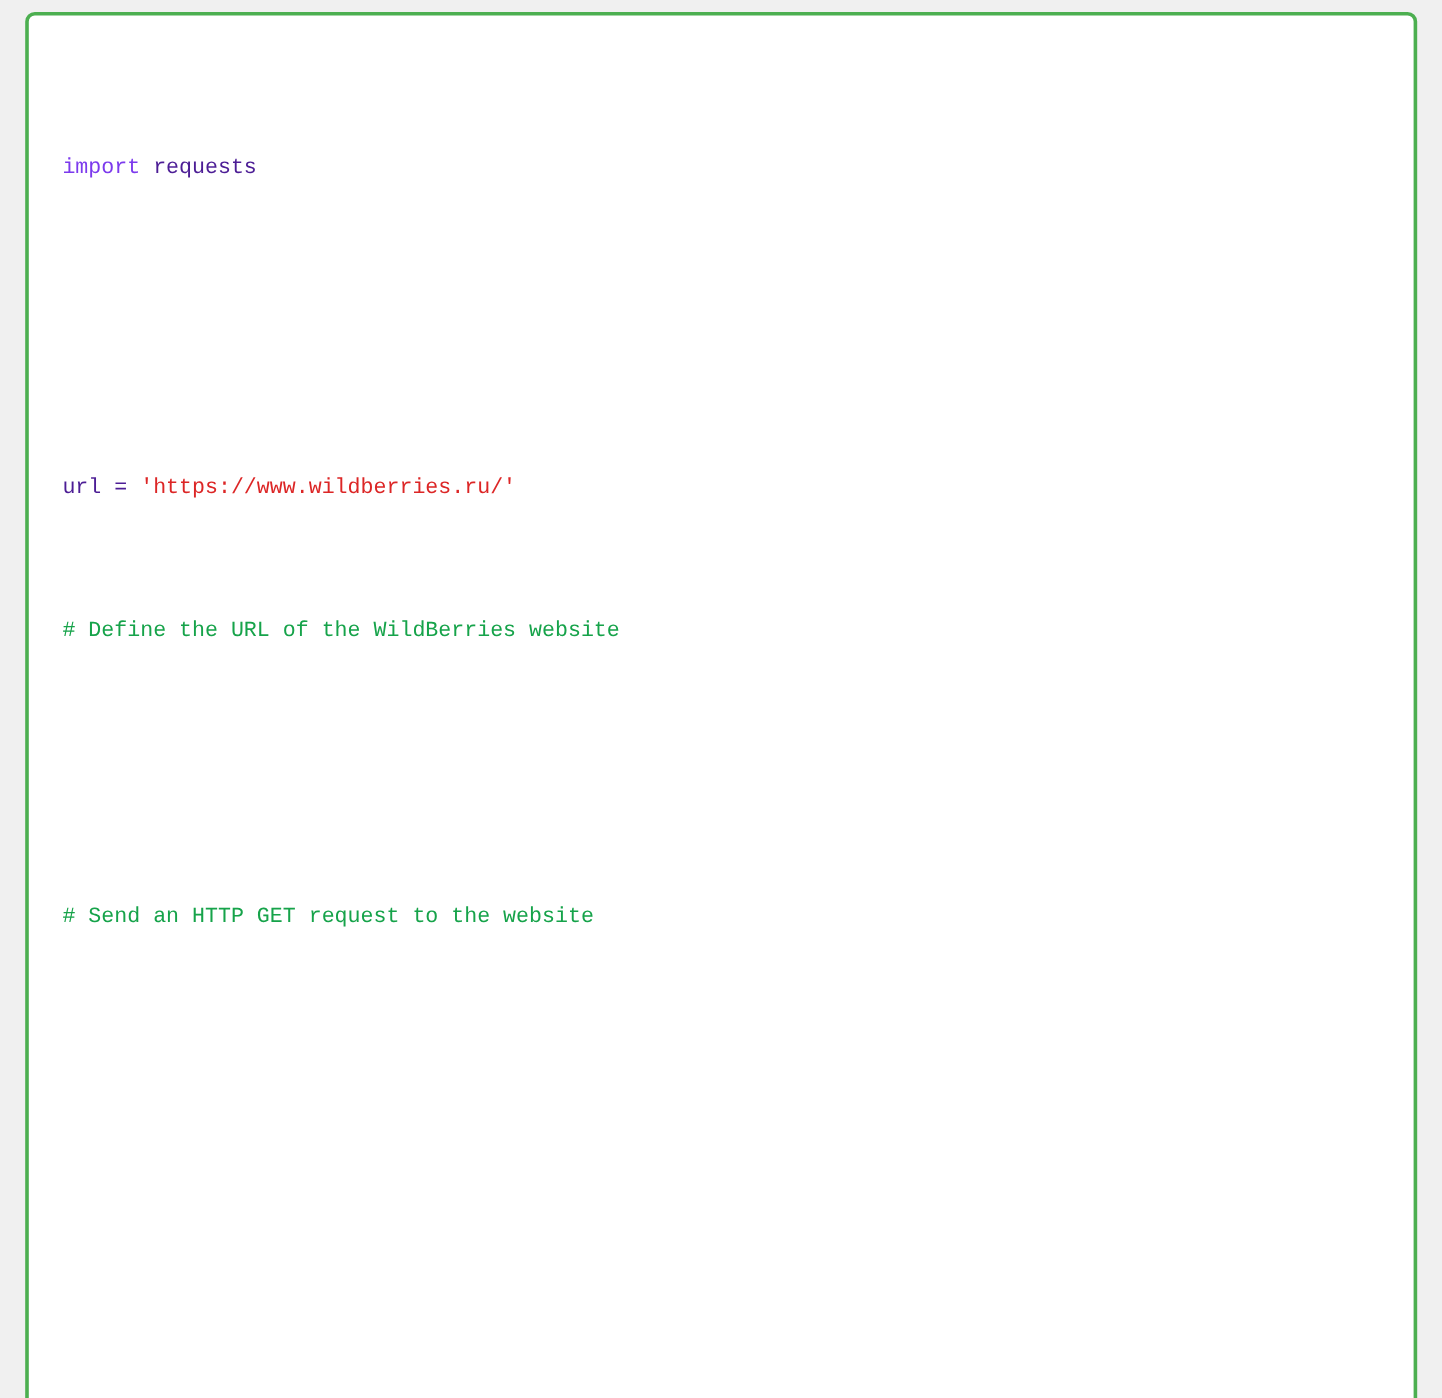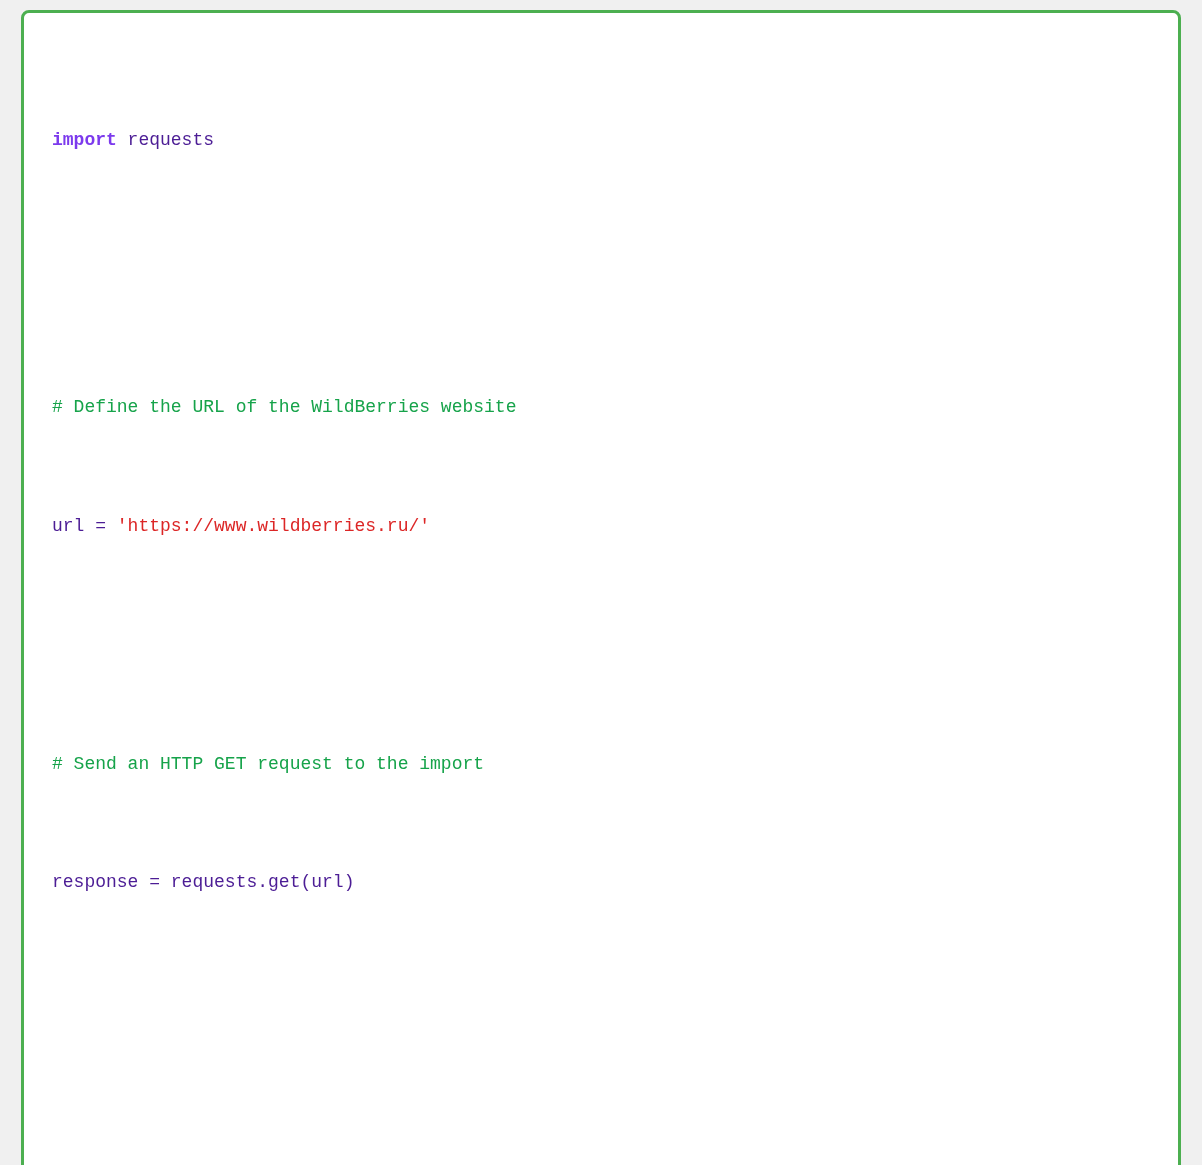--- a/index.html
+++ b/index.html
@@ -29,50 +29,49 @@
     }
 
     .code-block {
       font-family: 'Courier New', Courier, monospace;
       font-size: 18px;
       line-height: 1.65;
       white-space: pre-wrap;
       word-break: break-word;
     }
 
-    .kw-import { color: #7c3aed; font-weight: bold; }      
+    .kw-import { color: #7c3aed; }      
     .comment { color: #16a34a; }         
     .string { color: #dc2626; }          
     .plain { color: #4c1d95; }
 
     .line {
       display: block;
       min-height: 1.65em;
     }
   </style>
 </head>
 <body>
 
 <div class="code-container">
   <div class="code-block">
 
     <span class="line"><span class="kw-import">import</span><span class="plain"> requests</span></span>
 
 
     <span class="line">&nbsp;</span>
 
+    <span class="line"><span class="plain">url = </span><span class="string">'https://www.wildberries.ru/'</span></span>
+
     <span class="line"><span class="comment"># Define the URL of the WildBerries website</span></span>
-
-    <span class="line"><span class="plain">url = </span><span class="string">'https://www.wildberries.ru/'</span></span>
 
     <span class="line">&nbsp;</span>
 
-    <span class="line"><span class="comment"># Send an HTTP GET request to the import</span></span>
+    <span class="line"><span class="comment"># Send an HTTP GET request to the website</span></span>
 
-    <span class="line"><span class="plain">response = requests.get(url)</span></span>
 
     <span class="line">&nbsp;</span>
 
     
 
     
 
     
 
     

